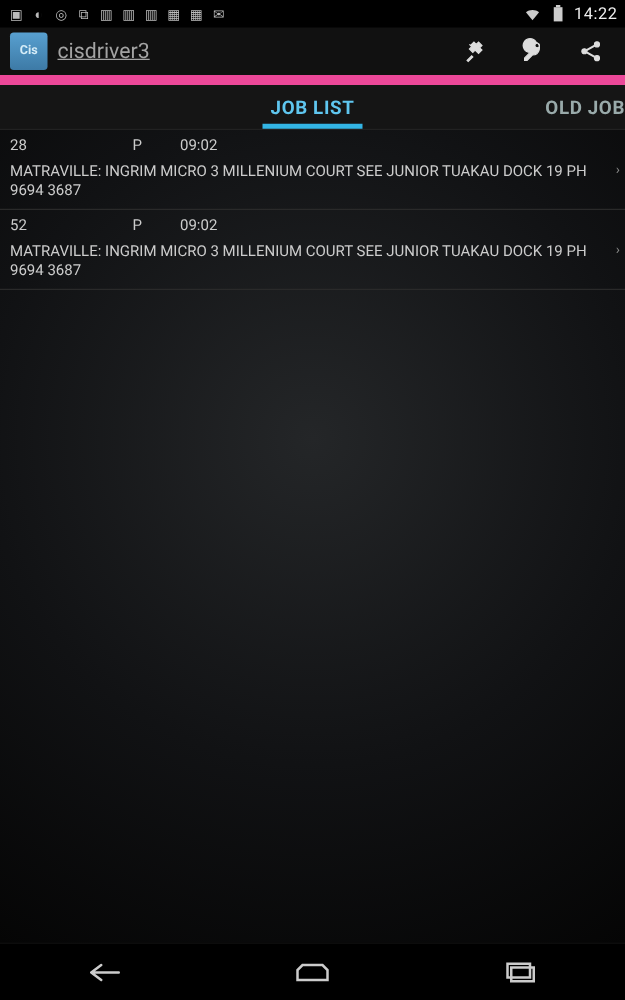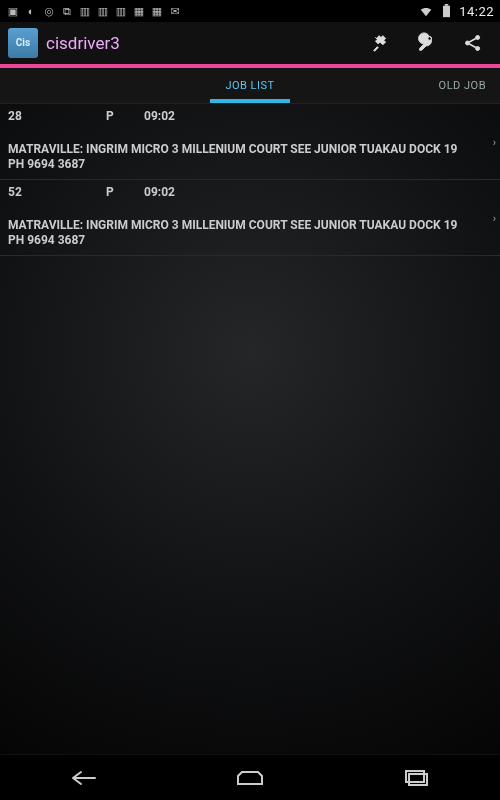--- a/index.html
+++ b/index.html
@@ -22,35 +22,35 @@
   }
   .status-left { display: flex; gap: 4px; align-items: center; }
   .status-right { margin-left: auto; display: flex; gap: 6px; align-items: center; text-align: right; }
   .sb-icon { width: 14px; height: 14px; display: inline-flex; align-items: center; justify-content: center; font-size: 11px; color:#bbb; }
   .clock { font-size: 13px; color: #eee; letter-spacing: 0.5px; }
 
   
   .action-bar {
     height: 46px;
     background: #111;
-    border-bottom: 4px solid #ec4899;
+    border-bottom: 8px solid #ec4899;
     display: flex;
     align-items: center;
     padding: 0 8px;
     gap: 8px;
   }
   .app-icon {
     width: 30px; height: 30px;
     background: linear-gradient(#58a0d0,#3d7aa6);
     border-radius: 3px;
     display: flex; align-items: center; justify-content: center;
     font-size: 10px; color: #d6edf8; font-weight: bold;
     overflow: hidden; text-align: center; line-height: 1;
   }
-  .app-title { font-size: 17px; color: #f0abfc; }
+  .app-title { font-size: 17px; color: #a3a3a3; text-decoration: underline; }
   .action-spacer { flex: 1; }
   .action-btn {
     width: 38px; height: 38px;
     display: flex; align-items: center; justify-content: center;
     color: #ddd;
   }
   .action-btn svg { width: 22px; height: 22px; fill:#ddd; stroke:#ddd; }
 
   
   .tabs {
@@ -58,22 +58,22 @@
     background: #151515;
     display: flex;
     align-items: stretch;
     border-bottom: 1px solid #222;
     position: relative;
   }
   .tab {
     flex: 0 0 auto;
     display: flex; align-items: center; justify-content: center;
     color: #9aa;
-    font-size: 11px;
-    font-weight: 400;
+    font-size: 15px;
+    font-weight: 700;
     letter-spacing: 0.5px;
     padding: 0 14px;
   }
   .tab.active {
     color: #5fc6ef;
   }
   .tab-underline {
     position: absolute;
     bottom: 0;
     height: 4px;
@@ -87,31 +87,30 @@
     flex: 1;
     background: radial-gradient(circle at 50% 38%, #242628 0%, #111214 55%, #050505 100%);
     overflow-y: auto;
   }
   .job {
     padding: 5px 8px 7px 8px;
     border-bottom: 1px solid #2a2a2a;
     font-size: 12px;
     color: #ddd;
     position: relative;
-    font-weight: bold;
   }
   .job-header {
     display: flex;
     gap: 8px;
     font-size: 12px;
     color: #ccc;
   }
   .job-header .col-id { width: 90px; }
   .job-header .col-p { width: 30px; }
-  .job-desc { margin-top: 19px; font-size: 12px; color: #ccc; line-height: 1.25; padding-right: 16px;}
+  .job-desc { margin-top: 7px; font-size: 12px; color: #ccc; line-height: 1.25; padding-right: 16px;}
   .job-chevron {
     position: absolute; right: 4px; top: 50%; transform: translateY(-50%);
     color: #888; font-size: 11px;
   }
 
   
   .nav-bar {
     height: 46px;
     background: #000;
     display: flex;
@@ -176,21 +175,21 @@
         <path stroke="#ddd" stroke-width="1.8" d="M8 11 15 7M8 13l7 4"></path>
       </svg>
   </div>
 </div>
 
 <div class="tabs">
   <div class="tab-center">
     <div class="tab active">JOB LIST</div>
   </div>
   <div class="tab-left-spacer"></div>
-  <div class="tab" style="padding-right:14px;">OLD JOB</div>
+  <div class="tab" style="padding-right:0;">OLD JOB</div>
   <div class="tab-underline" style="left:210px; width:80px;"></div>
 </div>
 
 <div class="content">
 
   <div class="job">
     <div class="job-header">
       <span class="col-id">28</span>
       <span class="col-p">P</span>
       <span class="col-time">09:02</span>

